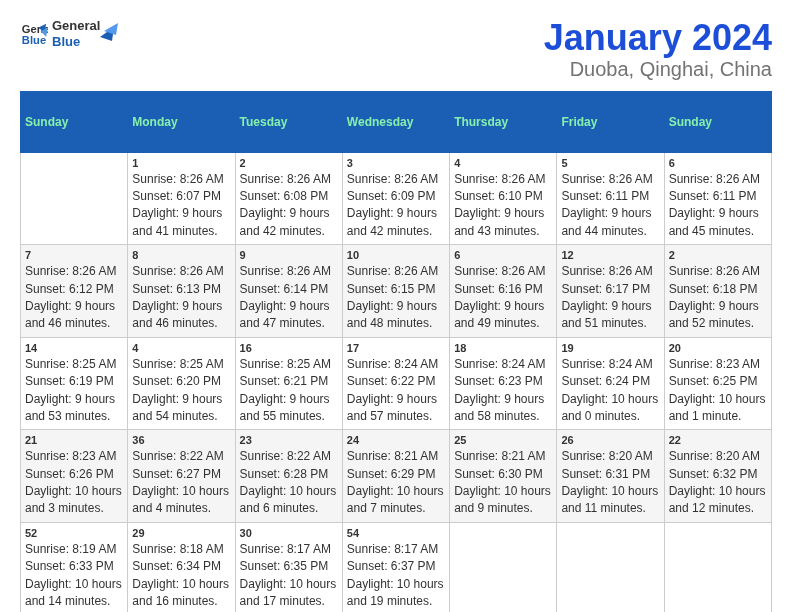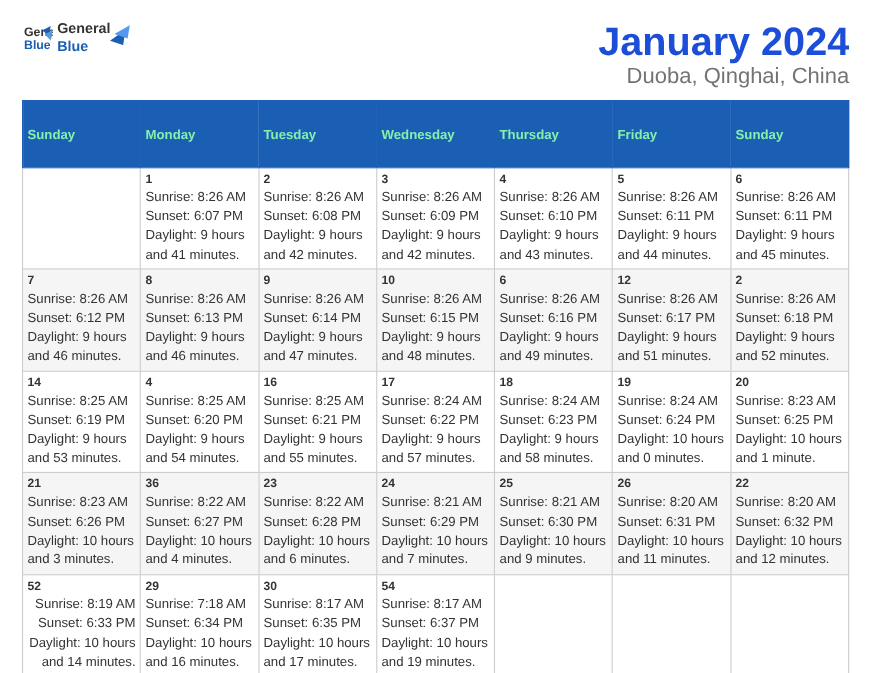--- a/index.html
+++ b/index.html
@@ -323,28 +323,28 @@
             <span class="day-number">22</span>
             <div class="day-info" style="white-space: pre-line;">Sunrise: 8:20 AM
 Sunset: 6:32 PM
 Daylight: 10 hours
 and 12 minutes.</div>
           </td>
         </tr>
         <tr>
           <td>
             <span class="day-number">52</span>
-            <div class="day-info" style="white-space: pre-line; text-align: right;">Sunrise: 8:19 AM
+            <div class="day-info" style="white-space: pre-line;">Sunrise: 8:19 AM
 Sunset: 6:33 PM
 Daylight: 10 hours
 and 14 minutes.</div>
           </td>
           <td>
             <span class="day-number">29</span>
-            <div class="day-info" style="white-space: pre-line;">Sunrise: 7:18 AM
+            <div class="day-info" style="white-space: pre-line;">Sunrise: 8:18 AM
 Sunset: 6:34 PM
 Daylight: 10 hours
 and 16 minutes.</div>
           </td>
           <td>
             <span class="day-number">30</span>
             <div class="day-info" style="white-space: pre-line;">Sunrise: 8:17 AM
 Sunset: 6:35 PM
 Daylight: 10 hours
 and 17 minutes.</div>

